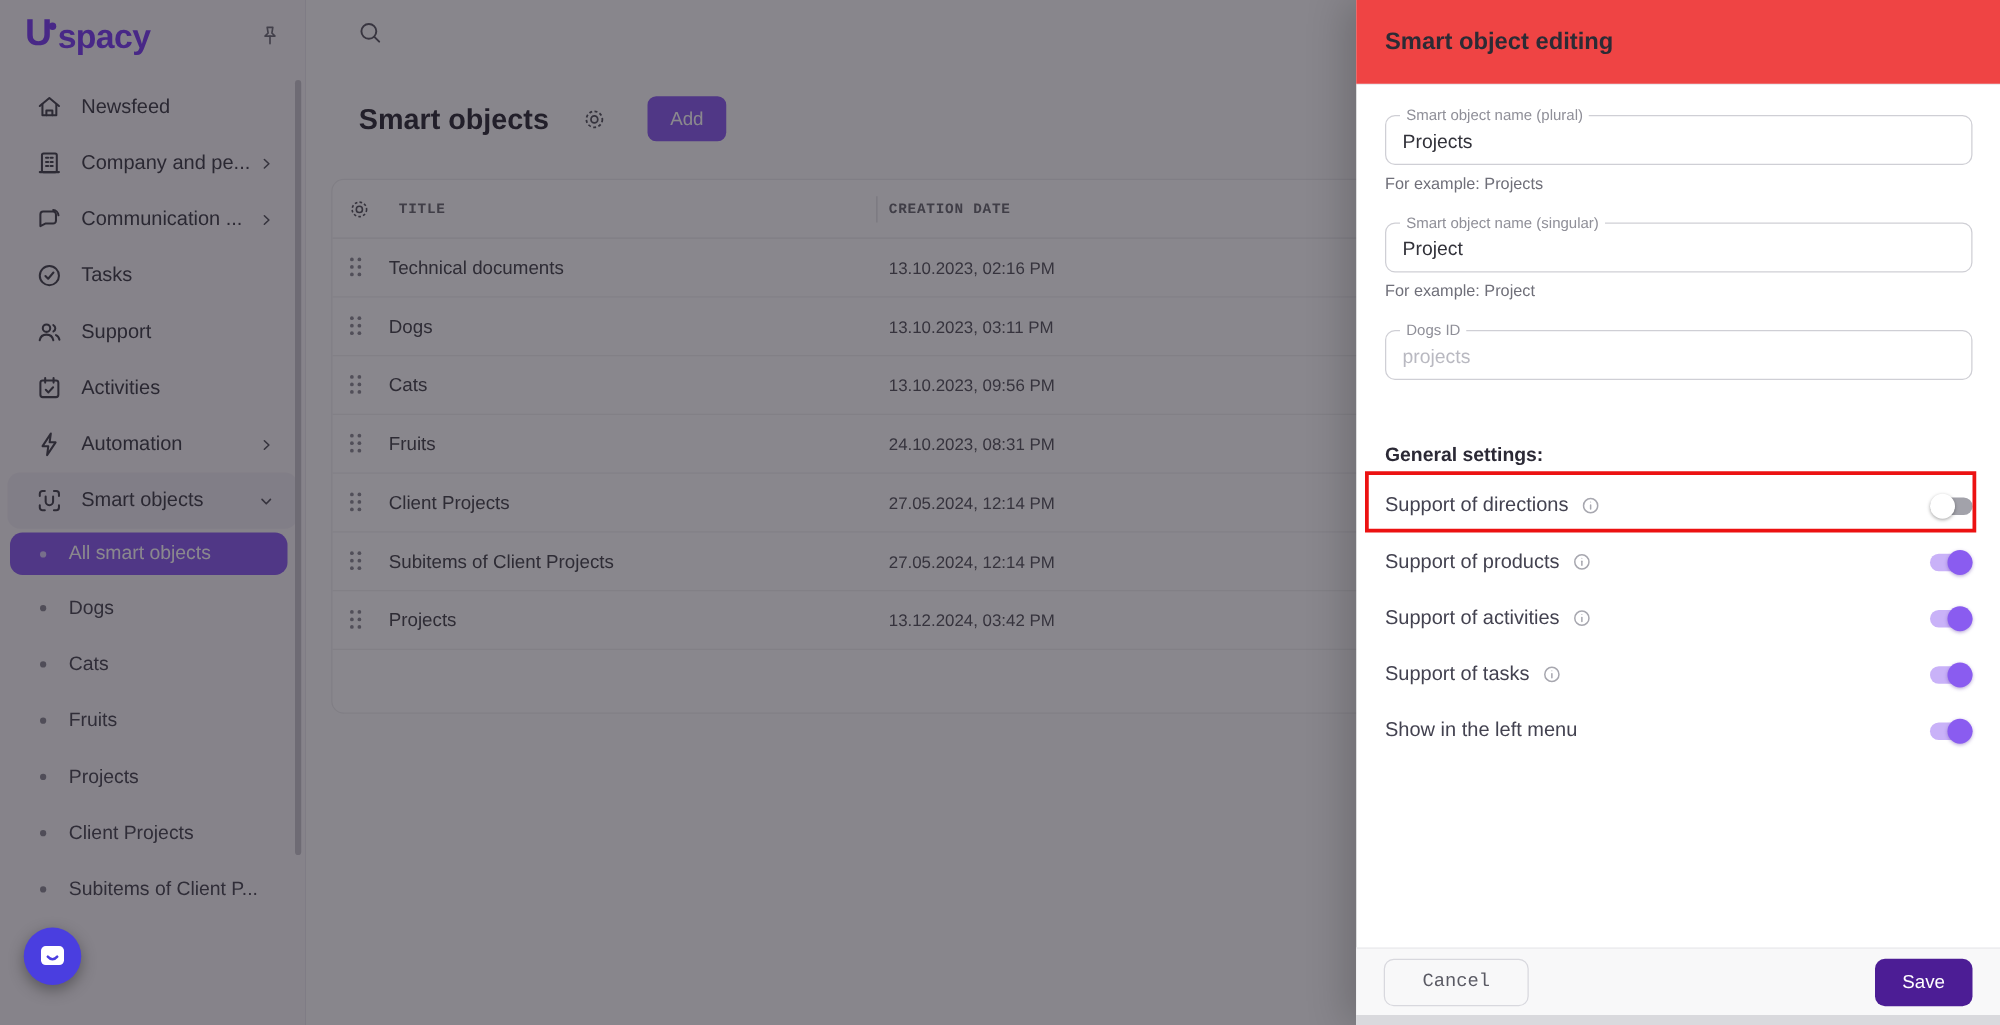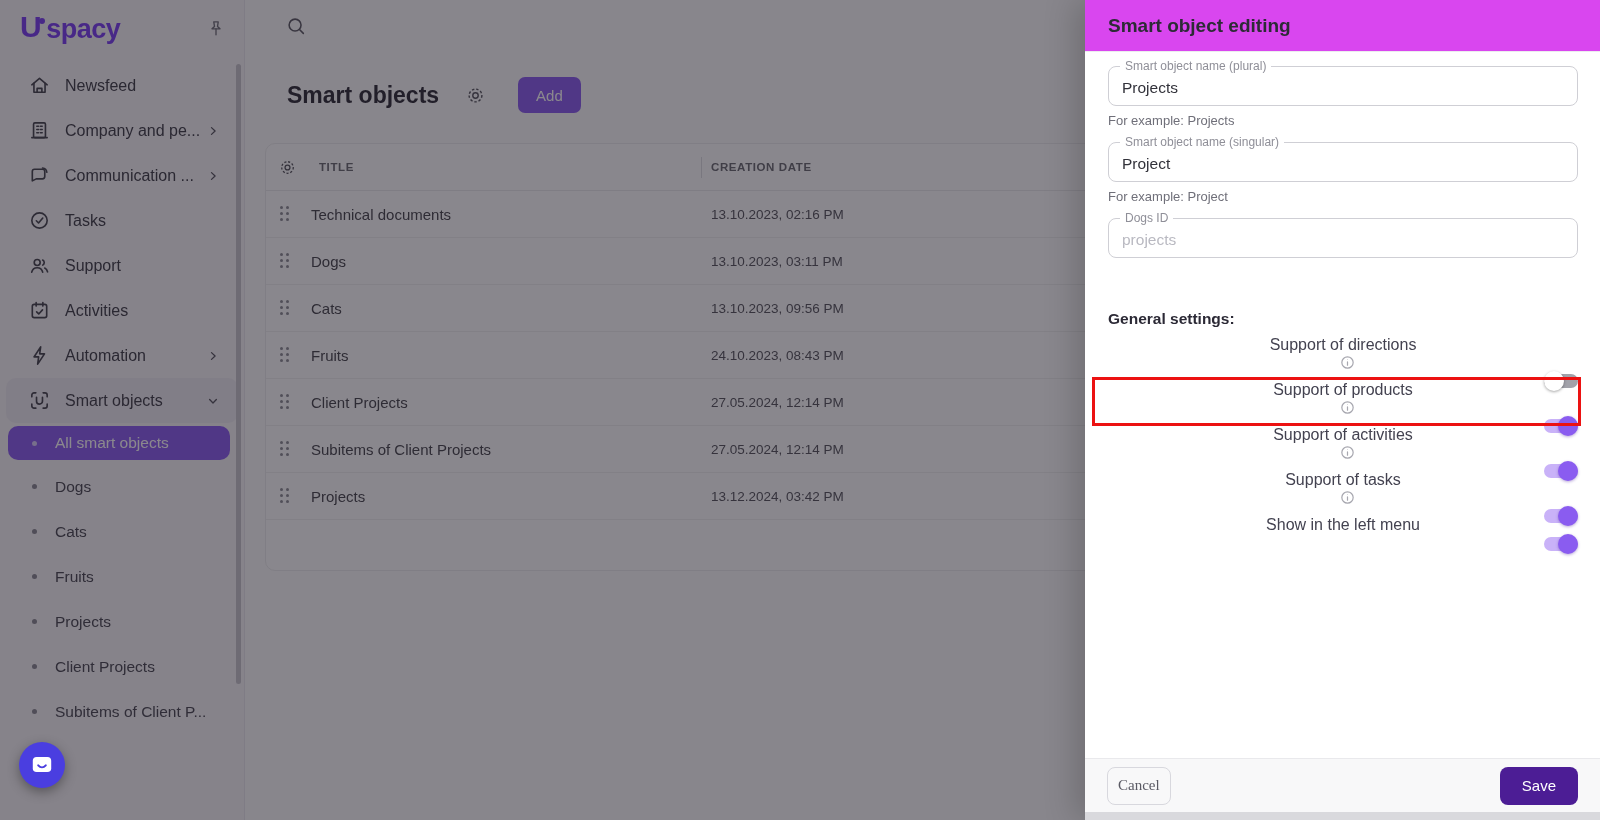--- a/index.html
+++ b/index.html
@@ -28,59 +28,59 @@
 
   
   .main { position:absolute; left:245px; top:0; right:0; bottom:0; background:#fbfbfc; z-index:1; }
   .search-btn { position:absolute; left:40px; top:15px; width:22px; height:22px; color:#5a5964; cursor:pointer; }
   .head-row { position:absolute; left:42px; top:77px; display:flex; align-items:center; }
   .page-title { font-size:23px; font-weight:700; color:#2f2d38; }
   .title-gear { width:21px; height:21px; color:#55545e; margin-left:26px; cursor:pointer; }
   .add-btn { margin-left:32px; height:36px; padding:0 18px; background:#8a5cf0; color:#fff; border:none; border-radius:7px; font-size:15px; font-family:inherit; cursor:pointer; }
 
   .table { position:absolute; left:20px; top:143px; width:880px; background:#fdfdfe; border:1px solid #ebebee; border-radius:10px; }
-  .t-head { display:flex; align-items:center; height:47px; border-bottom:1px solid #e9e9ed; position:relative; }
+  .t-head { display:flex; align-items:center; height:47px; border-bottom:1px solid #e9e9ed; position:relative;font-family:Liberation Mono, monospace; }
   .t-gear { width:19px; height:19px; color:#55545e; margin:0 0 0 12px; cursor:pointer; }
   .th-title { margin-left:22px; font-size:11.5px; font-weight:700; letter-spacing:.6px; color:#6a6a73; }
   .th-date { position:absolute; left:445px; font-size:11.5px; font-weight:700; letter-spacing:.6px; color:#6a6a73; }
   .t-head .col-divider { position:absolute; left:435px; top:13px; height:21px; width:1px; background:#dddde2; }
   .t-row { display:flex; align-items:center; height:47px; border-bottom:1px solid #eeeef1; position:relative; cursor:pointer; }
   .drag { display:grid; grid-template-columns:4px 4px; grid-auto-rows:4px; gap:2px; margin-left:14px; cursor:grab; }
   .drag i { width:3px; height:3px; border-radius:50%; background:#8d8c96; }
   .cell-title { margin-left:21px; font-size:15px; color:#47464f; }
   .cell-date { position:absolute; left:445px; font-size:13.5px; color:#56555f; }
   .t-footer { height:50px; }
 
   
   .backdrop { position:absolute; inset:0; background:rgba(21,18,28,0.5); z-index:5; }
   .chat-launcher { position:absolute; left:19px; top:742px; width:46px; height:46px; border-radius:50%; background:#4a3ee0; z-index:9; display:flex; align-items:center; justify-content:center; cursor:pointer; box-shadow:0 4px 12px rgba(0,0,0,.35); }
 
   
   .drawer { position:absolute; right:0; top:0; width:515px; height:820px; background:#fff; z-index:8; box-shadow:-10px 0 30px rgba(0,0,0,.18); }
-  .drawer-head { height:52px; background:#d946ef; border-bottom:1px solid #ececef; display:flex; align-items:center; padding:0 23px; }
+  .drawer-head { height:68px; background:#ef4444; border-bottom:1px solid #ececef; display:flex; align-items:center; padding:0 23px; }
   .drawer-title { font-size:19px; font-weight:700; color:#2c2b35; }
   .drawer-body { padding:0 22px 0 23px; }
-  .field { position:relative; margin-top:14px; height:40px; border:1px solid #cfcfd5; border-radius:8px; background:#fff; }
+  .field { position:relative; margin-top:24px; height:40px; border:1px solid #cfcfd5; border-radius:8px; background:#fff; }
   .field label { position:absolute; top:-8px; left:11px; background:#fff; padding:0 5px; font-size:12px; color:#8f8f98; white-space:nowrap; }
   .field input { width:100%; height:100%; border:none; outline:none; background:transparent; padding:4px 13px 0; font-size:15.5px; color:#32323a; font-family:inherit; }
   .field.disabled input { color:#b9b9c1; }
   .helper { margin-top:7px; font-size:13px; color:#6f6f79; height:15px; }
   .settings-heading { margin-top:30px; font-size:15.5px; font-weight:700; color:#2b2935; height:20px; }
   .toggles { margin-top:6px; }
-  .toggle-row { display:flex; align-items:center; height:45px;flex-direction:column; }
+  .toggle-row { display:flex; align-items:center; height:45px; }
   .toggle-label { font-size:16px; color:#434250; }
   .info-icon { width:17px; height:17px; color:#a7a7af; margin-left:9px; cursor:pointer; }
   .switch { margin-left:auto; position:relative; width:34px; height:20px; cursor:pointer; flex:0 0 auto; }
   .switch .track { position:absolute; left:0; top:3px; width:34px; height:14px; border-radius:7px; background:#a2a2aa; }
   .switch .thumb { position:absolute; top:0; left:0; width:20px; height:20px; border-radius:50%; background:#fff; box-shadow:0 1px 3px rgba(0,0,0,.35); }
   .switch.on .track { background:#c9b2f8; }
   .switch.on .thumb { left:14px; background:#8a5cf0; box-shadow:0 1px 3px rgba(80,40,160,.4); }
   .highlight-box { position:absolute; left:7px; top:377px; width:489px; height:49px; border:3px solid #ec1212; z-index:3; pointer-events:none; }
   .drawer-footer { position:absolute; left:0; right:0; bottom:8px; height:54px; background:#f8f8f9; border-top:1px solid #e9e9ec; display:flex; align-items:center; padding:0 22px; }
-  .cancel-btn { height:38px; padding:0 10px; background:transparent; border:1px solid #d8d8de; border-radius:8px; color:#5a5a64; font-size:15px; font-family:Liberation Serif, serif; cursor:pointer; }
+  .cancel-btn { height:38px; padding:0 30px; background:transparent; border:1px solid #d8d8de; border-radius:8px; color:#5a5a64; font-size:15px; font-family:Liberation Mono, monospace; cursor:pointer; }
   .save-btn { margin-left:auto; height:38px; padding:0 22px; background:#4c1d95; border:none; border-radius:8px; color:#fff; font-size:15px; font-family:inherit; cursor:pointer; }
   .drawer-bottom-strip { position:absolute; left:0; right:0; bottom:0; height:8px; background:#d9d9dd; }
   svg { display:block; width:100%; height:100%; }
 </style>
 </head>
 <body>
 
 <div class="app">
 
   <div class="sidebar">
@@ -300,21 +300,21 @@
           <div class="t-row">
     <span class="drag">
               <i></i>
               <i></i>
               <i></i>
               <i></i>
               <i></i>
               <i></i>
             </span>
     <span class="cell-title">Fruits</span>
-    <span class="cell-date">24.10.2023, 08:43 PM</span>
+    <span class="cell-date">24.10.2023, 08:31 PM</span>
   </div>
           <div class="t-row">
     <span class="drag">
               <i></i>
               <i></i>
               <i></i>
               <i></i>
               <i></i>
               <i></i>
             </span>

